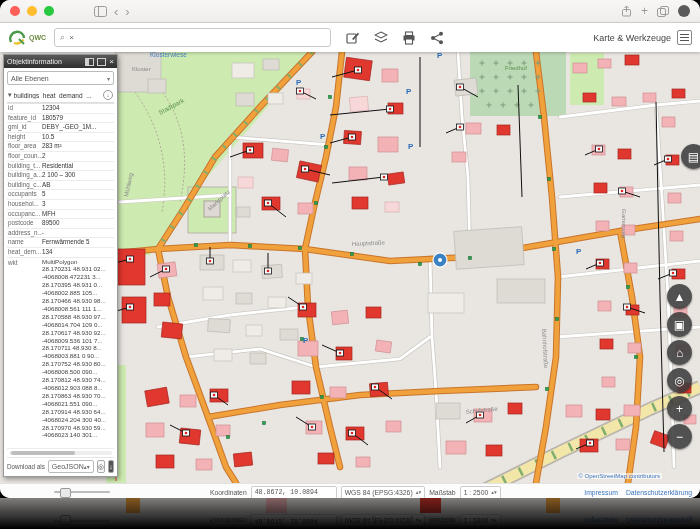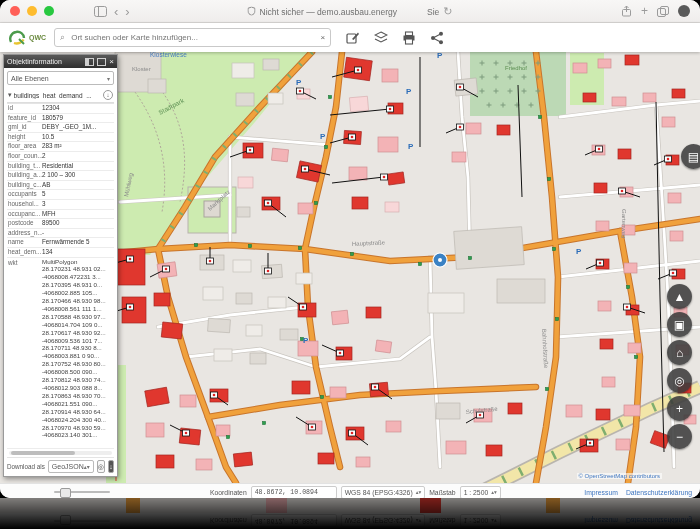--- a/index.html
+++ b/index.html
@@ -94,29 +94,20 @@
     <span class="tl red"></span>
     <span class="tl yel"></span>
     <span class="tl grn"></span>
     <span style="width:26px"></span>
     <svg width="13" height="11" viewBox="0 0 13 11">
       <rect x="0.5" y="0.5" width="12" height="10" rx="2" fill="none" stroke="#9b9b9b"></rect>
       <line x1="4.5" y1="0.5" x2="4.5" y2="10.5" stroke="#9b9b9b"></line>
     </svg>
     <span class="tbico" style="font-size:13px">‹</span>
     <span class="tbico" style="font-size:13px">›</span>
-    <div class="tb-title">
-      <svg width="8" height="9" viewBox="0 0 8 9">
-        <path d="M4 0.5 L7.5 1.8 V4.5 C7.5 6.8 6 8 4 8.7 C2 8 0.5 6.8 0.5 4.5 V1.8 Z" fill="none" stroke="#8a8a8a"></path>
-      </svg>
-      <span>Nicht sicher — demo.ausbau.energy</span>
-      <span style="width:22px"></span>
-      <span>Sie</span>
-      <span class="tbico">↻</span>
-    </div>
     <div class="tb-right">
       <svg width="11" height="12" viewBox="0 0 11 12">
         <rect x="1.5" y="4.5" width="8" height="6.5" rx="1" fill="none" stroke="#9b9b9b"></rect>
         <line x1="5.5" y1="1" x2="5.5" y2="7" stroke="#9b9b9b"></line>
         <path d="M3.5 3 L5.5 1 L7.5 3" fill="none" stroke="#9b9b9b"></path>
       </svg>
       <span class="tbico" style="font-size:12px">+</span>
       <svg width="12" height="11" viewBox="0 0 12 11">
         <rect x="0.5" y="2.5" width="8" height="8" rx="1.5" fill="none" stroke="#9b9b9b"></rect>
         <rect x="3.5" y="0.5" width="8" height="8" rx="1.5" fill="none" stroke="#9b9b9b"></rect>
@@ -129,21 +120,20 @@
     <div class="logo">
       <svg width="18" height="16" viewBox="0 0 18 16">
         <path d="M3 12 C1 8 3 3 8 2 C12 1 16 4 16 8" fill="none" stroke="#4c9b4c" stroke-width="2.4"></path>
         <path d="M6 13 C10 14.5 14 12.5 15.5 9.5" fill="none" stroke="#e8c530" stroke-width="2.4"></path>
         <line x1="11" y1="9" x2="16" y2="14" stroke="#4c9b4c" stroke-width="2"></line>
       </svg>
       <span class="logo-txt">QWC</span>
     </div>
     <div class="search">
       <span class="mag">⌕</span>
-      <input type="text" placeholder="Ort suchen oder Karte hinzufügen..." style="">
       <span class="clr">×</span>
     </div>
     <div class="tool-btns">
       <span class="tool-btn">
         <svg width="14" height="14" viewBox="0 0 14 14">
           <rect x="1" y="3" width="9" height="9" rx="1" fill="none" stroke="#555" stroke-width="1.2"></rect>
           <path d="M6 8 L12 1.5 L13 3 L7.5 9 Z" fill="#555"></path>
         </svg>
       </span>
       <span class="tool-btn">
@@ -161,20 +151,28 @@
       </span>
       <span class="tool-btn">
         <svg width="14" height="14" viewBox="0 0 14 14">
           <circle cx="3" cy="7" r="2" fill="#555"></circle>
             <circle cx="11" cy="2.8" r="2" fill="#555"></circle>
             <circle cx="11" cy="11.2" r="2" fill="#555"></circle>
           <line x1="3" y1="7" x2="11" y2="2.8" stroke="#555" stroke-width="1.1"></line>
           <line x1="3" y1="7" x2="11" y2="11.2" stroke="#555" stroke-width="1.1"></line>
         </svg>
       </span>
+    </div>
+    <div class="menu-area">
+      <span class="menu-label">Karte &amp; Werkzeuge</span>
+      <span class="menu-btn">
+          <i></i>
+          <i></i>
+          <i></i>
+        </span>
     </div>
   </div>
 
   <div class="main">
     <svg id="map-svg" width="700" height="431" viewBox="0 55 700 431">
 
       <g id="g-areas">
         <rect x="0" y="55" width="700" height="431" fill="#e9e6e2"></rect>
         <polygon points="115,55 312,55 255,125 190,200 150,258 115,258" fill="#cdebb0"></polygon>
         <path d="M150,80 C180,112 192,150 180,205" fill="none" stroke="#b0a89a" stroke-width="1" stroke-dasharray="2,2"></path>

